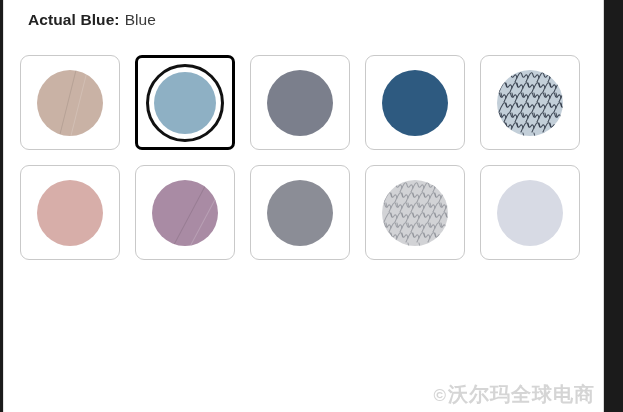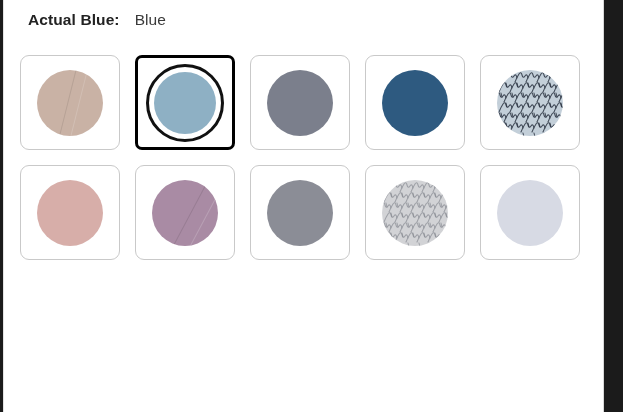--- a/index.html
+++ b/index.html
@@ -37,21 +37,21 @@
     letter-spacing: .1px;
     white-space: nowrap;
   }
   .attr-label {
     font-weight: bold;
     color: #222222;
   }
   .attr-value {
     font-weight: normal;
     color: #3a3a3a;
-    margin-left: 15px;
+    margin-left: 5px;
   }
 
   
   .swatch-grid {
     position: absolute;
     left: 16px;
     top: 55px;
     width: 560px;
     display: flex;
     flex-wrap: wrap;
@@ -389,14 +389,17 @@
           </div>
         </div>
       </div>
       <div class="swatch-tile">
         <div class="circle-wrap">
           <div class="circle" style="background: rgb(215, 218, 228);"></div>
         </div>
       </div>
     </div>
 
+  <div class="watermark">
+    <span class="wm-mark">©</span><span>沃尔玛全球电商</span>
+  </div>
 
 </div>
 
 </body></html>

